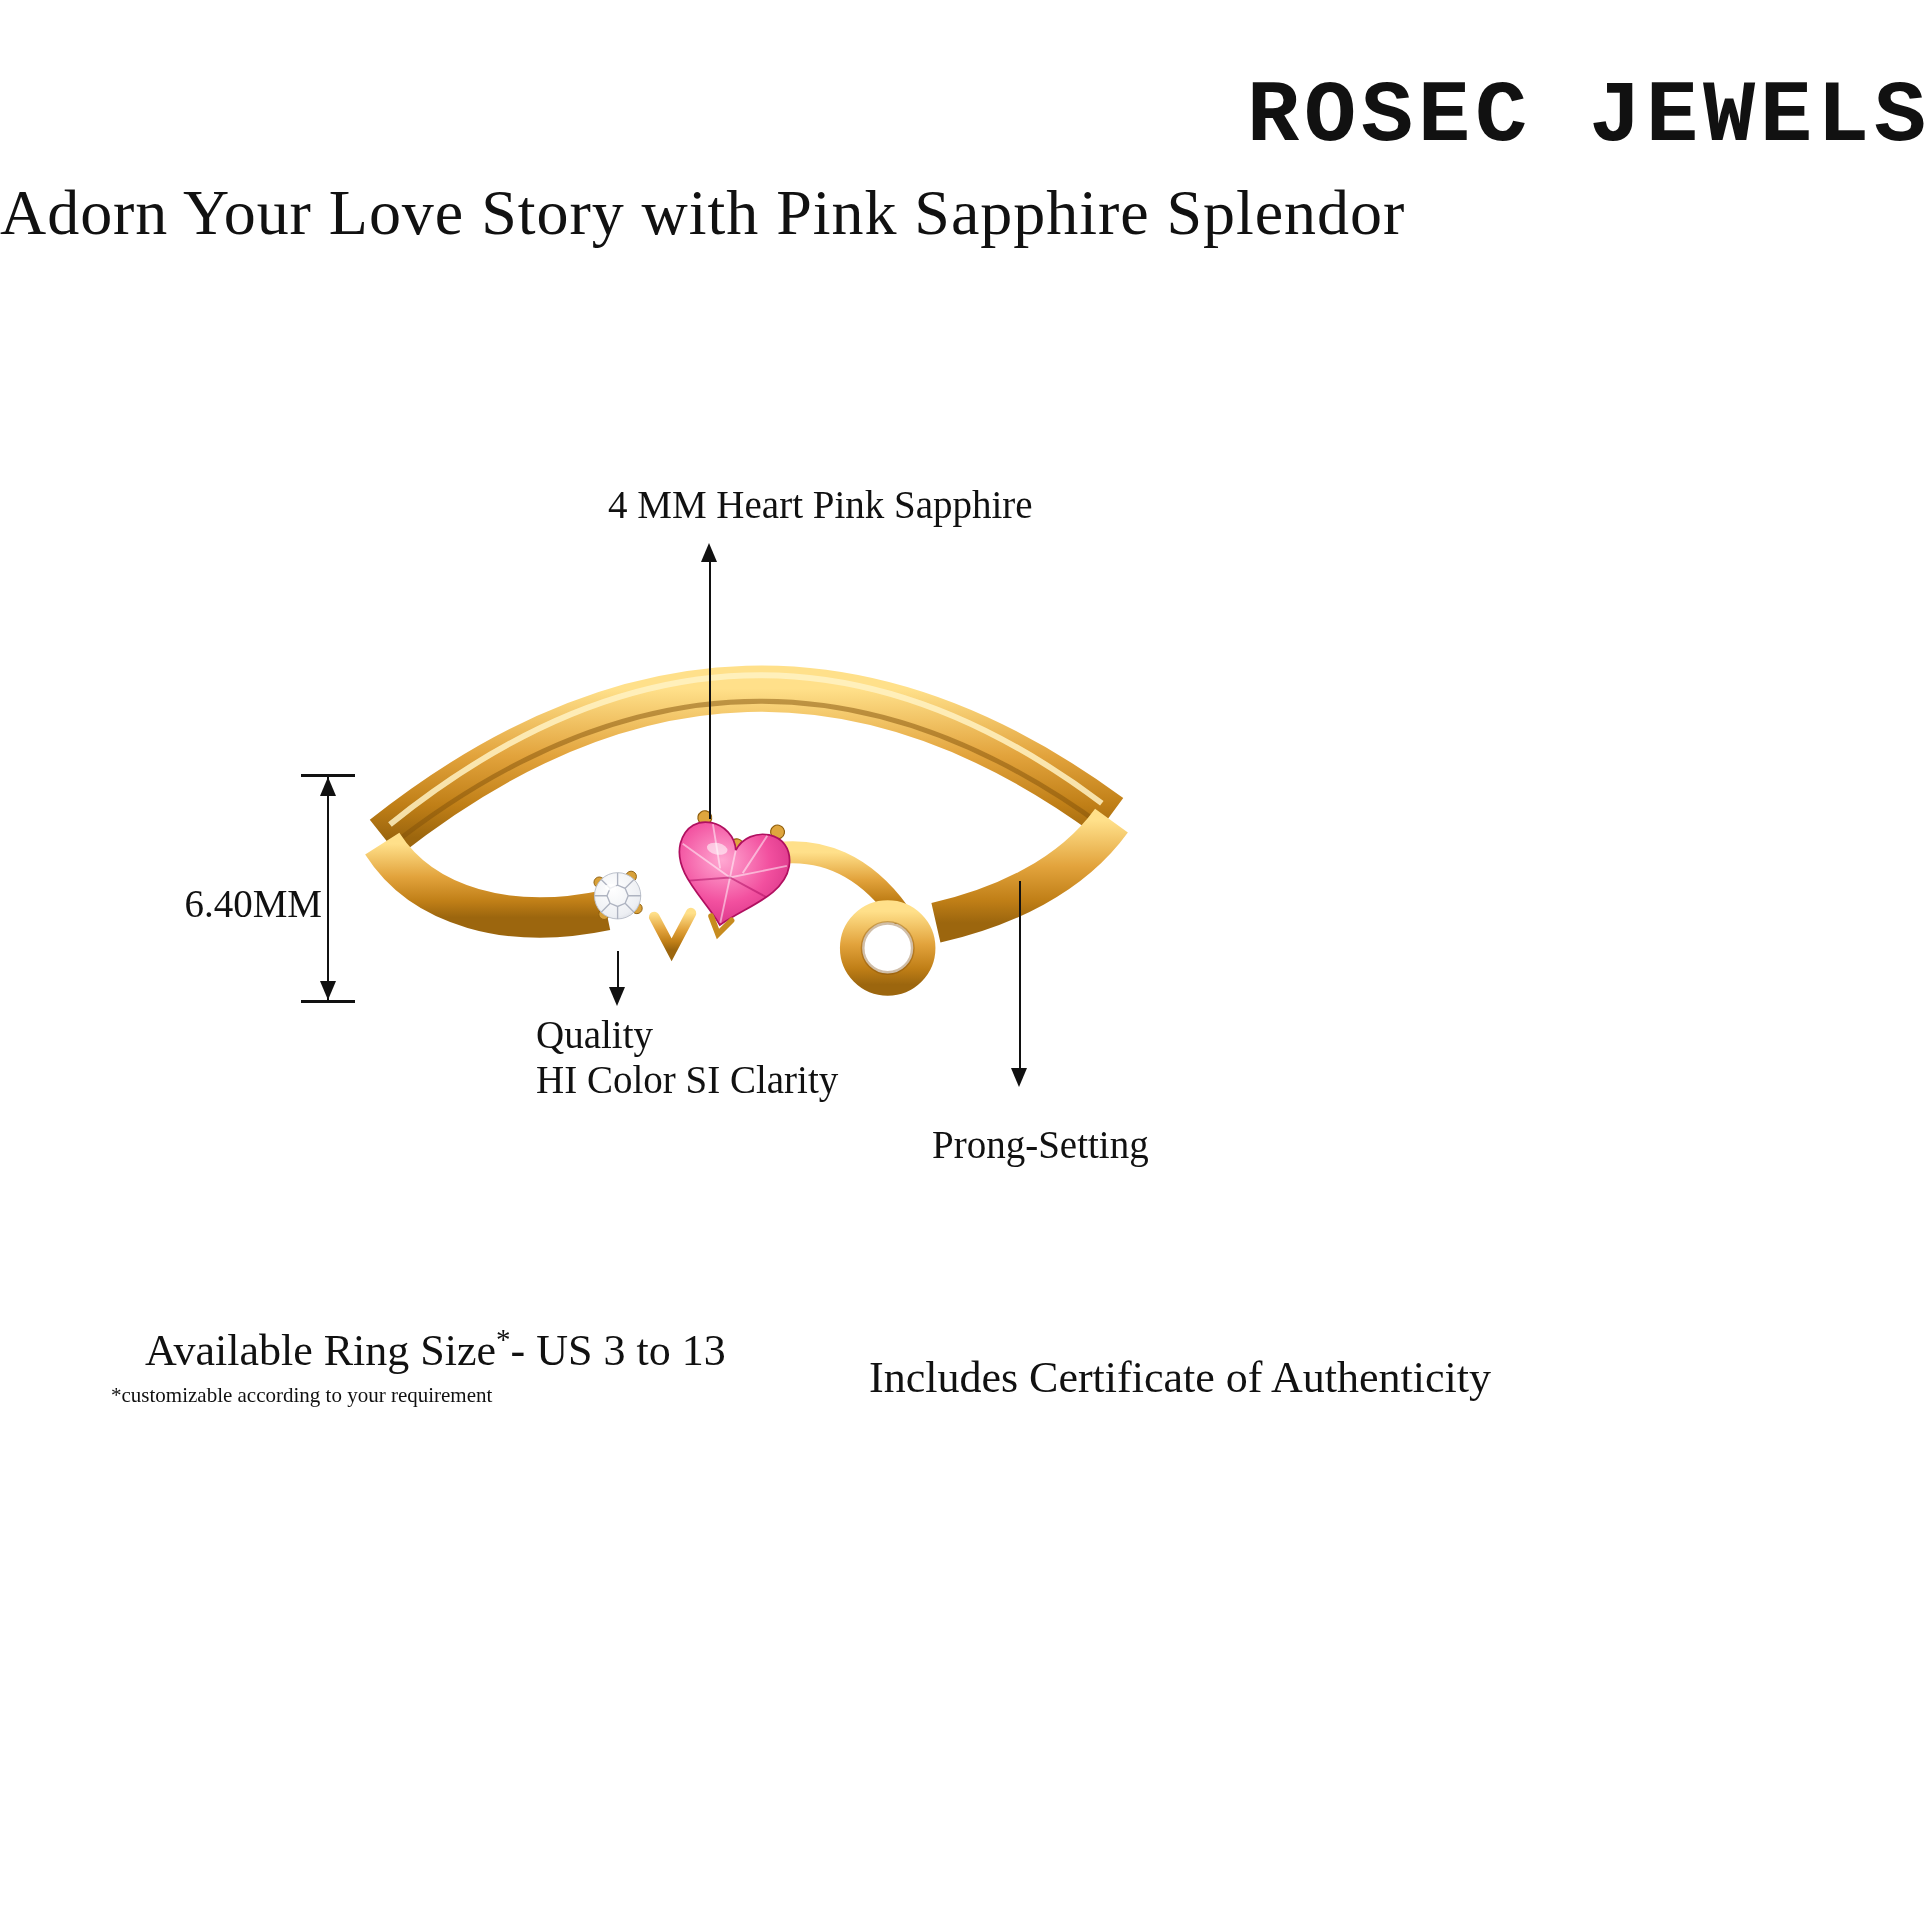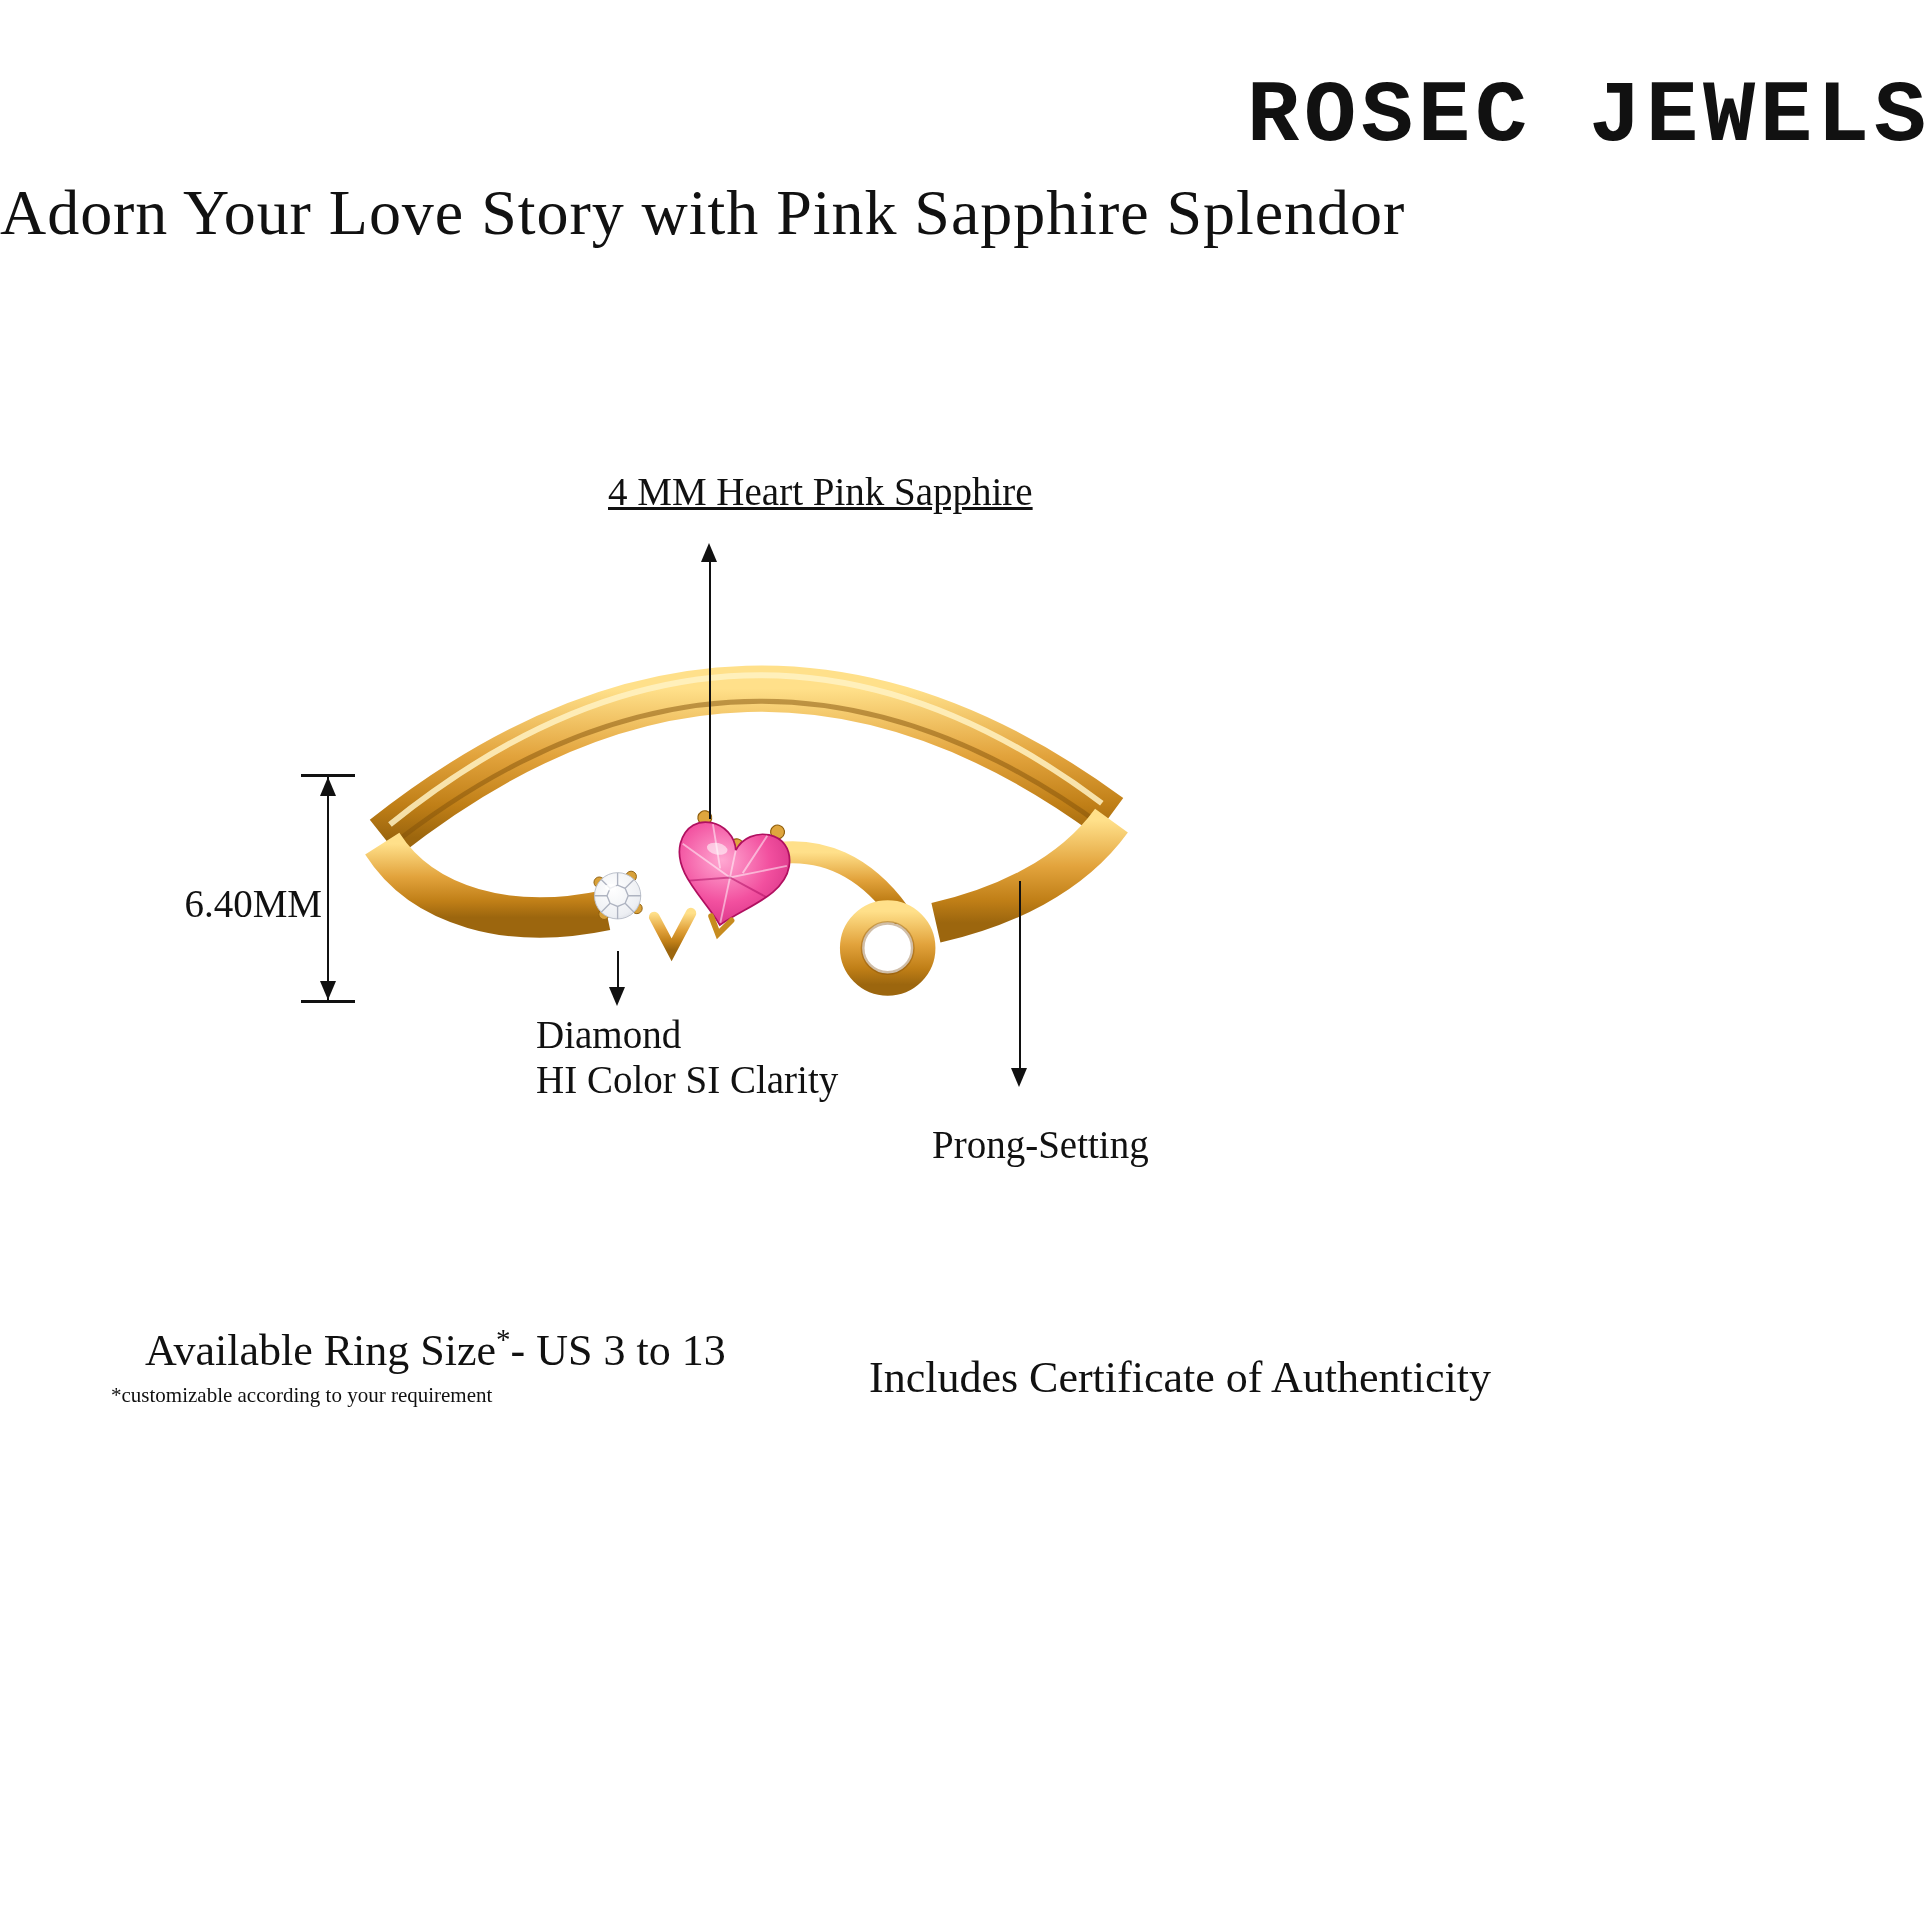--- a/index.html
+++ b/index.html
@@ -13,21 +13,21 @@
 
   
   #brand{top:68px;left:0;right:0;text-align:right;font-size:87px;font-weight:700;letter-spacing:.055em;font-family:Liberation Mono, monospace;}
   #tagline{top:176px;left:0;right:0;text-align:left;font-size:64px;font-weight:400;letter-spacing:.015em;}
 
   
   #ring-svg{left:270px;top:618px;width:946px;height:463px;}
 
   
   .ann{font-size:39px;line-height:45px;color:var(--text,#111111);}
-  #ann-sapphire{left:608px;top:469px;text-decoration:underline;}
+  #ann-sapphire{left:608px;top:482px;}
   #ann-diamond{left:536px;top:1012px;}
   #ann-prong{left:932px;top:1091px;margin-top:31px;}
   #dim-label{left:177px;top:881px;width:145px;text-align:right;}
 
   
   .pline{background:#111;width:1.9px;}
   .dimcap{background:#111;height:2.9px;width:54px;}
   .head{width:0;height:0;}
   .head-up{border-left:8.7px solid transparent;border-right:8.7px solid transparent;border-bottom:19.3px solid #111;}
   .head-down{border-left:8.7px solid transparent;border-right:8.7px solid transparent;border-top:19.3px solid #111;}
@@ -127,21 +127,21 @@
 
 <div class="abs ann" id="ann-sapphire">
   <div>4 MM Heart Pink Sapphire</div>
 </div>
 <div class="abs pline" id="sapphire-line"></div>
 <div class="abs head head-up" id="sapphire-head"></div>
 
 <div class="abs pline" id="diamond-line"></div>
 <div class="abs head head-down" id="diamond-head"></div>
 <div class="abs ann" id="ann-diamond">
-  <div>Diamond</div>
+  <div>Quality</div>
   <div>HI Color SI Clarity</div>
 </div>
 
 <div class="abs pline" id="prong-line"></div>
 <div class="abs head head-down" id="prong-head"></div>
 <div class="abs ann" id="ann-prong">Prong-Setting</div>
 
 <div class="abs dimcap" id="dim-cap-top"></div>
 <div class="abs dimcap" id="dim-cap-bottom"></div>
 <div class="abs pline" id="dim-line"></div>

